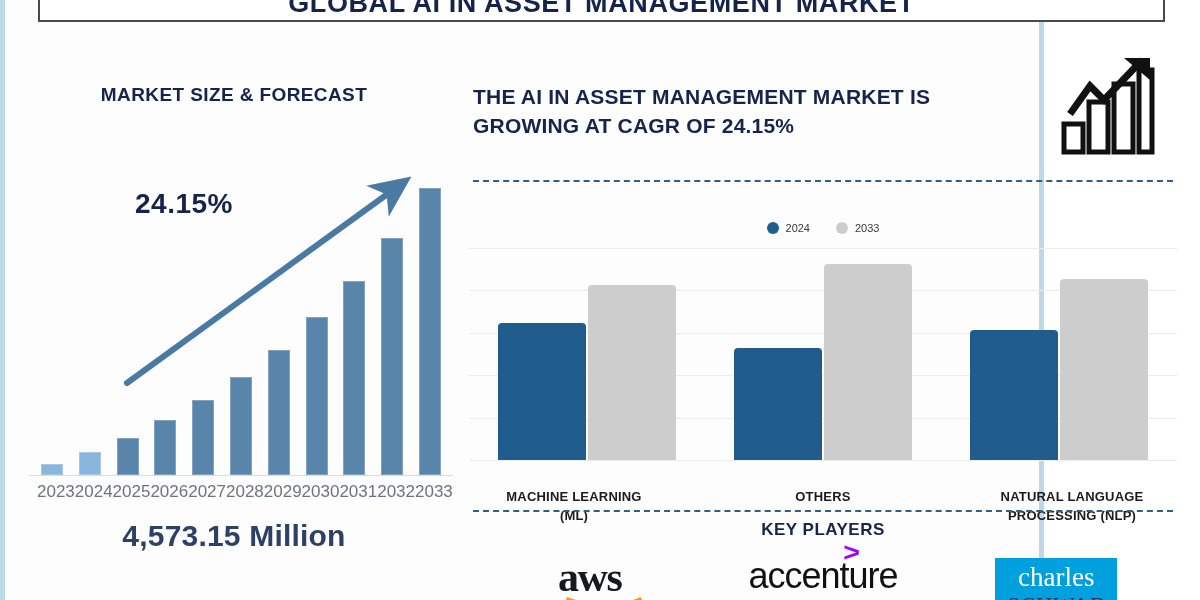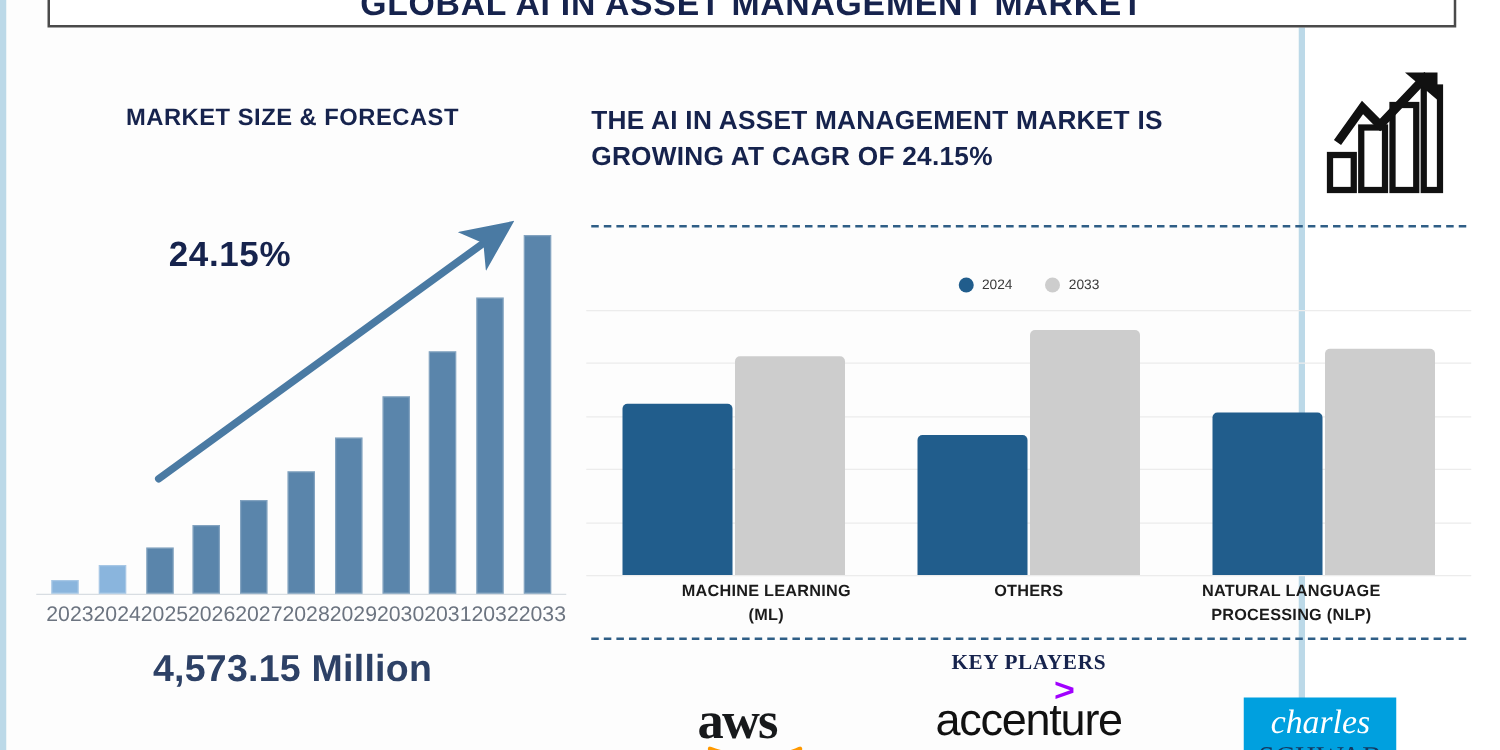--- a/index.html
+++ b/index.html
@@ -219,45 +219,44 @@
   }
   .tech-bar {
     width: 88px;
     border-radius: 4px 4px 0 0;
   }
   .tech-bar.y2024 { background: #215d8c; }
   .tech-bar.y2033 { background: #cdcdcd; }
 
   .tech-labels {
     position: absolute;
-    left: 4px; top: 436px;
+    left: 4px; top: 460px;
     width: 708px;
     display: flex;
-    justify-content: center;
+    justify-content: space-between;
   }
   .tech-label {
     width: 210px;
     text-align: center;
     font-size: 13px;
     font-weight: bold;
     color: #1b1b1b;
     line-height: 1.45;
     letter-spacing: .2px;
   }
 
   .key-players-title {
     position: absolute;
     left: 8px; top: 492px;
     width: 700px;
     text-align: center;
     font-size: 17px;
     font-weight: bold;
     color: #16234d;
     letter-spacing: .5px;
-    font-family: Liberation Serif, serif;
   }
   .logos {
     position: absolute;
     left: 8px; top: 520px;
     width: 700px;
     height: 80px;
     display: flex;
     justify-content: space-around;
     align-items: flex-start;
   }
@@ -304,21 +303,20 @@
     height: 70px;
     background: #00a0df;
     display: flex;
     flex-direction: column;
     align-items: center;
     justify-content: flex-start;
     padding-top: 6px;
   }
   .logo-schwab .charles {
     font-family: "Liberation Serif", serif;
-    font-style: italic;
     font-size: 27px;
     color: #ffffff;
     line-height: 1;
   }
   .logo-schwab .schwab {
     font-family: "Liberation Serif", serif;
     font-size: 23px;
     color: #123a63;
     letter-spacing: .5px;
     line-height: 1.1;

